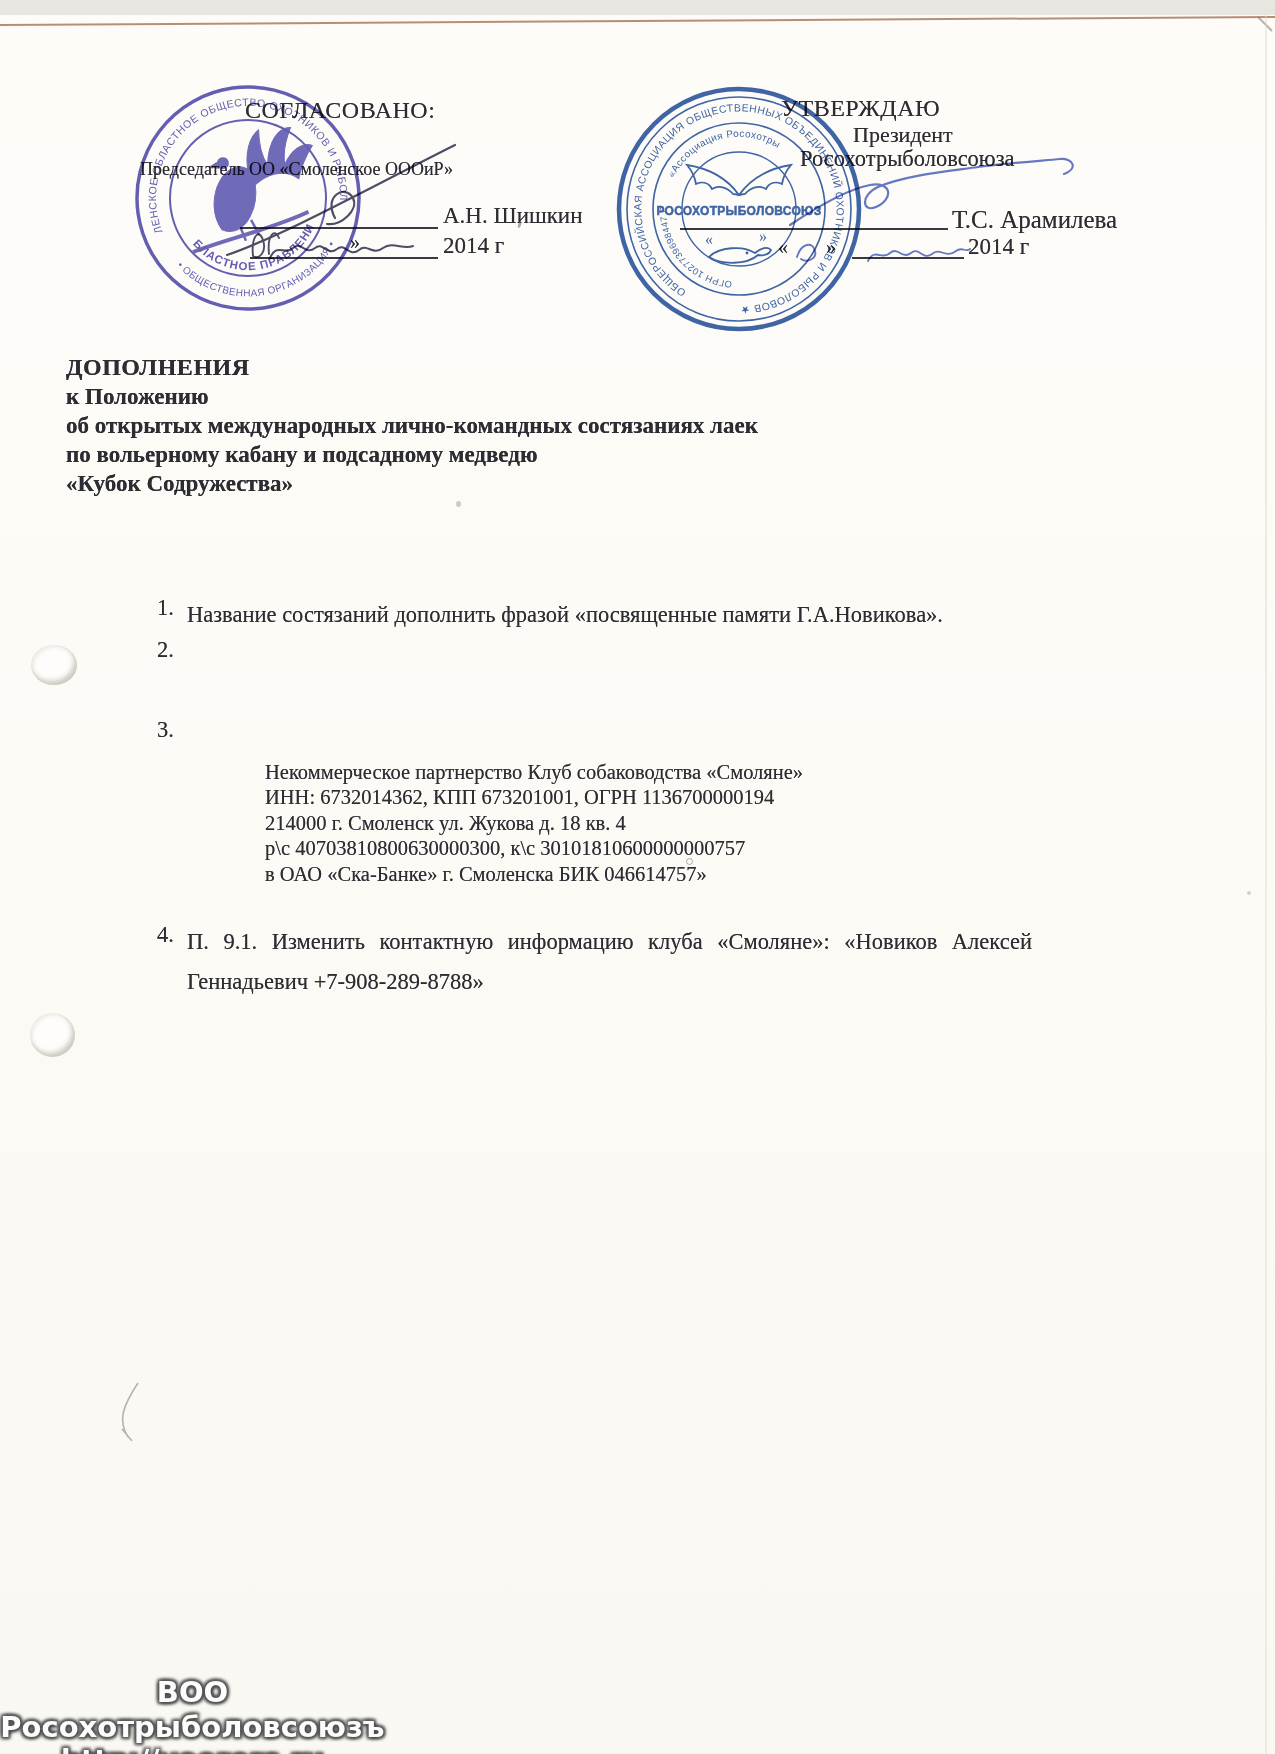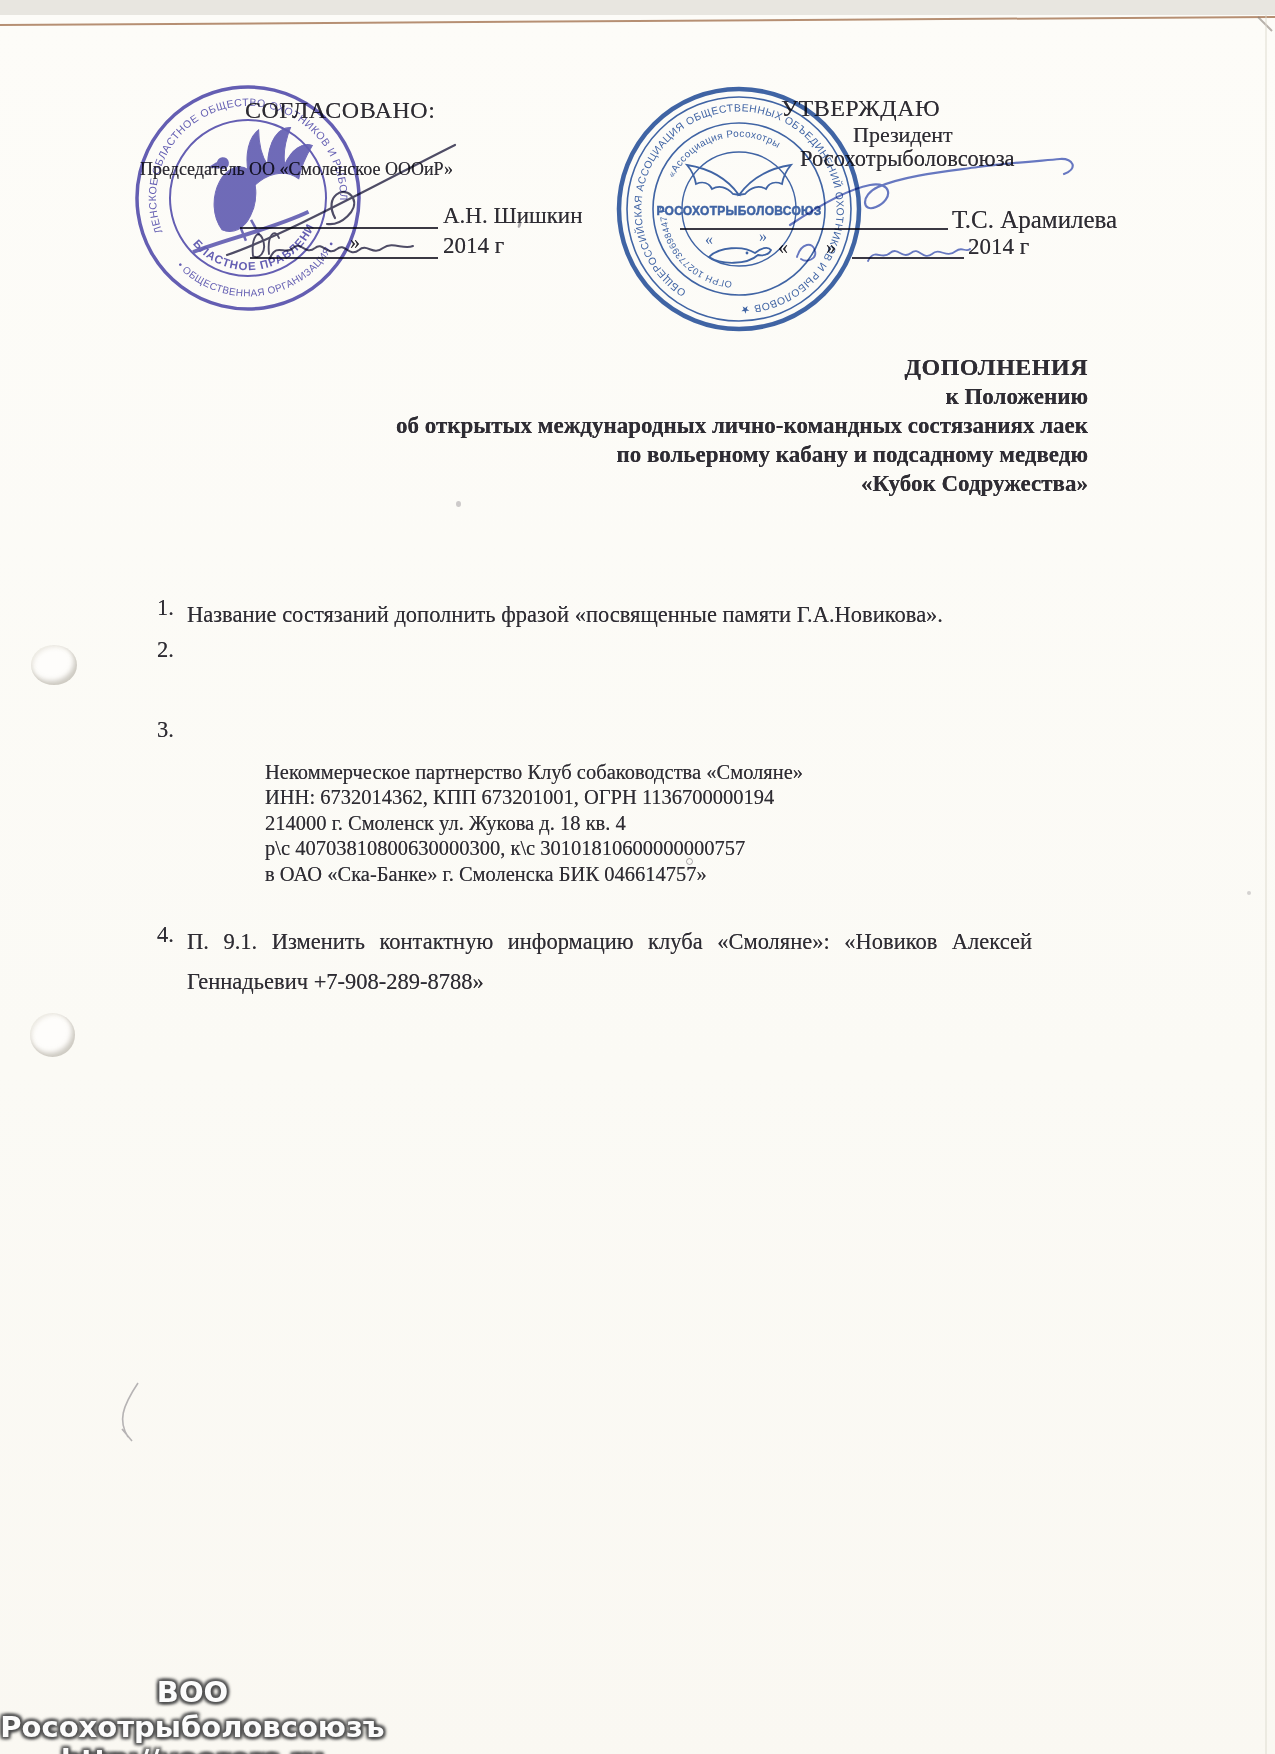--- a/index.html
+++ b/index.html
@@ -6,21 +6,21 @@
   .page {
     position:relative; width:1275px; height:1754px; margin:15px auto;
     background:linear-gradient(180deg,#fdfcf8 0%, #fbfaf5 60%, #faf8f2 100%);
     overflow:hidden;
     font-family:"Liberation Serif", serif;
     color:#2e2c33;
   }
   .t { position:absolute; white-space:nowrap; text-shadow:0 0 0.5px rgba(46,44,51,0.65); }
   .heading { letter-spacing:0.5px; }
   .uline { position:absolute; height:0; border-bottom:2px solid #3a3843; }
-  .title-block { position:absolute; left:48px; top:338px; width:1040px; text-align:right; }
+  .title-block { position:absolute; left:66px; top:338px; width:1040px; text-align:left; }
   .title-line { font-weight:bold; line-height:29px; font-size:23px; text-shadow:0 0 0.6px rgba(30,28,35,0.8); }
   .title-line.first { font-size:24px; letter-spacing:0.5px; }
   .num { font-size:22.5px; }
   .itext { font-size:22.5px; line-height:40px; white-space:normal; }
   .just { text-align:justify; text-align-last:left; }
   .bank { position:absolute; left:265px; top:745px; width:640px; }
   .bank div { font-size:20.5px; line-height:25.4px; text-shadow:0 0 0.5px rgba(46,44,51,0.65); }
   .stamp { position:absolute; mix-blend-mode:multiply; }
   .sig { position:absolute; mix-blend-mode:multiply; }
   .punch { position:absolute; border-radius:50%; background:#fefdfb;

